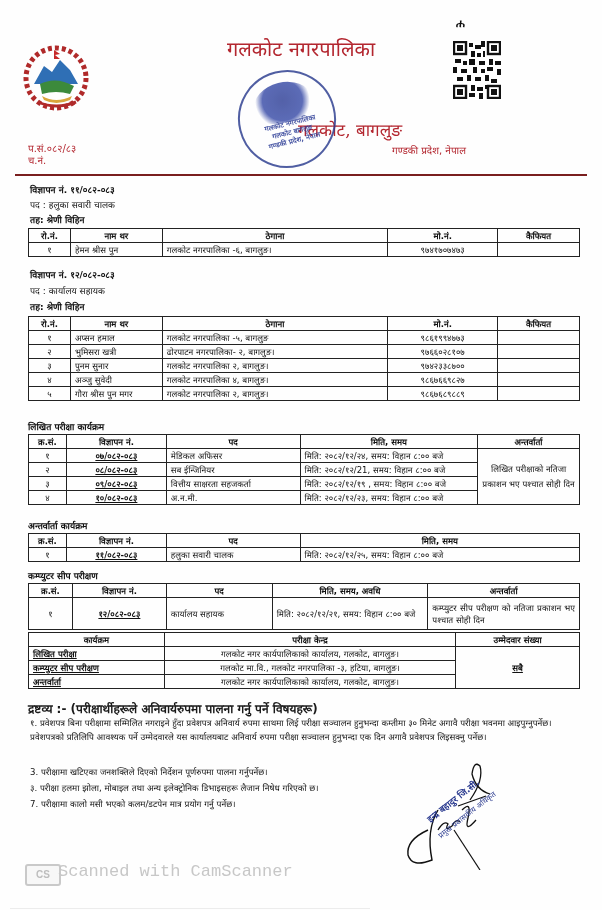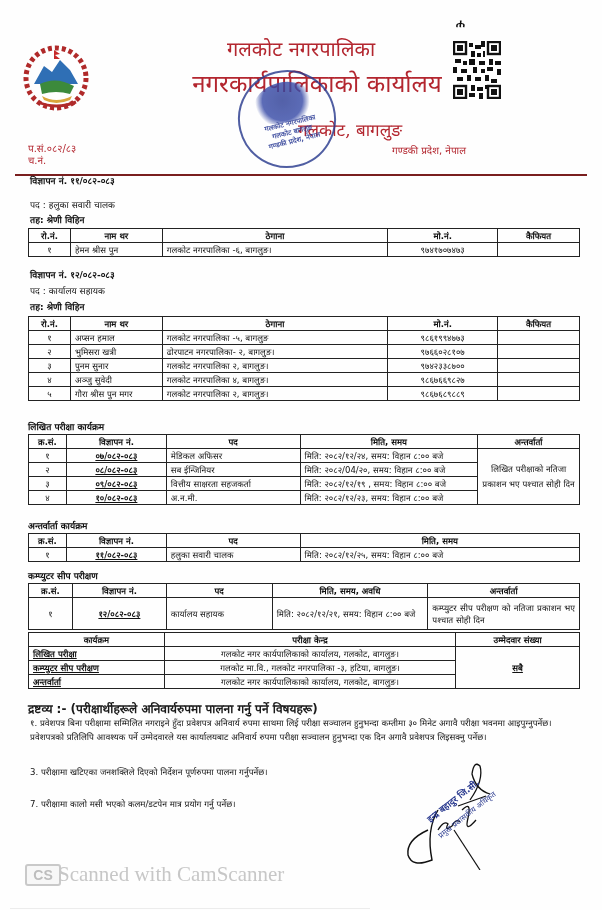--- a/index.html
+++ b/index.html
@@ -35,22 +35,22 @@
 
   .notes-title { position: absolute; left: 28px; top: 700px; font-size: 12px; font-weight: bold; }
   .note { position: absolute; left: 30px; width: 548px; font-size: 8.6px; line-height: 14px; color: #111; }
 
   
   .signature { position: absolute; left: 398px; top: 760px; width: 120px; height: 110px; }
   .sig-name { position: absolute; left: 432px; top: 812px; font-size: 9px; color: #2a3a8f; transform: rotate(-38deg); transform-origin: left bottom; white-space: nowrap; font-weight: bold; }
   .sig-title { position: absolute; left: 442px; top: 830px; font-size: 7.5px; color: #2a3a8f; transform: rotate(-38deg); transform-origin: left bottom; white-space: nowrap; }
 
   
-  .cs-badge { position: absolute; left: 25px; top: 864px; width: 36px; height: 22px; border: 2px solid #c9c9c9; border-radius: 3px; color: #bdbdbd; font-family: "Liberation Sans", sans-serif; font-size: 14px; font-weight: bold; text-align: center; line-height: 18px; background: #f7f7f7; }
-  .cs-text { position: absolute; left: 58px; top: 862px; font-family: Liberation Serif, serif; font-size: 21px; color: #c7c7c7; }
+  .cs-badge { position: absolute; left: 25px; top: 864px; width: 36px; height: 22px; border: 2px solid #c9c9c9; border-radius: 3px; color: #bdbdbd; font-family: "Liberation Sans", sans-serif; font-size: 10px; font-weight: bold; text-align: center; line-height: 18px; background: #f7f7f7; }
+  .cs-text { position: absolute; left: 58px; top: 862px; font-family: Liberation Mono, monospace; font-size: 17px; color: #c7c7c7; }
   .bottom-rule { position: absolute; left: 10px; top: 908px; width: 360px; height: 1px; background: #ececec; }
 </style>
 </head>
 <body>
 
 <div class="page">
 
   <svg class="emblem" viewBox="0 0 72 72">
     <circle cx="36" cy="38" r="30" fill="none" stroke="#b02a2a" stroke-width="5" stroke-dasharray="4 3"></circle>
     <path d="M14 44 L24 26 L32 32 L40 20 L50 30 L58 44 Z" fill="#2f6fb5"></path>
@@ -98,40 +98,39 @@
         <rect x="12" y="23" width="3" height="2"></rect>
         <rect x="16" y="22" width="2" height="2"></rect>
       <rect x="8" y="26" width="3" height="2"></rect>
         <rect x="13" y="26" width="2" height="3"></rect>
         <rect x="17.5" y="22.5" width="6" height="6" fill="none" stroke="#111" stroke-width="1.2"></rect>
       <rect x="19" y="24" width="3" height="3"></rect>
     </g>
   </svg>
 
   <div class="lh-line1">गलकोट नगरपालिका</div>
-  <div class="lh-line2">नगरकार्यपालिकाको कार्यालय</div>
   <div class="lh-line3">गलकोट, बागलुङ</div>
 
   <div class="stamp">
     <div class="stamp-inner"></div>
     <div class="stamp-text">
       <div>गलकोट नगरपालिका</div>
       <div>गलकोट बागलुङ</div>
       <div>गण्डकी प्रदेश, नेपाल</div>
     </div>
   </div>
 
   <div class="ref-no">
     <div>प.सं.०८२/८३</div>
     <div>च.नं.</div>
   </div>
   <div class="province">गण्डकी प्रदेश, नेपाल</div>
   <div class="header-rule"></div>
 
-  <div class="lbl b" style="top:174px;">विज्ञापन नं. ११/०८२-०८३</div>
+  <div class="lbl b" style="top:183px;">विज्ञापन नं. ११/०८२-०८३</div>
   <div class="lbl" style="top:198px;">पद : हलुका सवारी चालक</div>
   <div class="lbl b" style="top:213px;">तह: श्रेणी विहिन</div>
 
   <table class="t" style="left:28px; top:228px; width:552px;">
     <colgroup>
         <col style="width:42px">
         <col style="width:92px">
         <col style="width:226px">
         <col style="width:110px">
         <col style="width:82px">
@@ -233,21 +232,21 @@
       <td class="c">१</td>
       <td class="c b">०७/०८२-०८३</td>
       <td>मेडिकल अफिसर</td>
       <td>मिति: २०८२/१२/२४, समय: विहान ८:०० बजे</td>
       <td class="c" rowspan="4" style="line-height:15px;">लिखित परीक्षाको नतिजा प्रकाशन भए पश्चात सोही दिन</td>
     </tr>
     <tr>
       <td class="c">२</td>
       <td class="c b">०८/०८२-०८३</td>
       <td>सब ईन्जिनियर</td>
-      <td>मिति: २०८२/04/२०, समय: विहान ८:०० बजे</td>
+      <td>मिति: २०८२/१२/21, समय: विहान ८:०० बजे</td>
     </tr>
     <tr>
       <td class="c">३</td>
       <td class="c b">०९/०८२-०८३</td>
       <td>वित्तीय साक्षरता सहजकर्ता</td>
       <td>मिति: २०८२/१२/१९ , समय: विहान ८:०० बजे</td>
     </tr>
     <tr>
       <td class="c">४</td>
       <td class="c b">१०/०८२-०८३</td>
@@ -332,20 +331,21 @@
     <tr>
       <td class="b">अन्तर्वार्ता</td>
       <td class="c">गलकोट नगर कार्यपालिकाको कार्यालय, गलकोट, बागलुङ।</td>
     </tr>
   </tbody>
     </table>
 
   <div class="notes-title">द्रष्टव्य :- (परीक्षार्थीहरूले अनिवार्यरुपमा पालना गर्नु पर्ने विषयहरू)</div>
   <div class="note" style="top:716px; padding-left:0;">१. प्रवेशपत्र बिना परीक्षामा सम्मिलित नगराइने हुँदा प्रवेशपत्र अनिवार्य रुपमा साथमा लिई परीक्षा सञ्चालन हुनुभन्दा कम्तीमा ३० मिनेट अगावै परीक्षा भवनमा आइपुग्नुपर्नेछ। प्रवेशपत्रको प्रतिलिपि आवश्यक पर्ने उम्मेदवारले यस कार्यालयबाट अनिवार्य रुपमा परीक्षा सञ्चालन हुनुभन्दा एक दिन अगावै प्रवेशपत्र लिइसक्नु पर्नेछ।</div>
   <div class="note" style="top:765px;">3. परीक्षामा खटिएका जनशक्तिले दिएको निर्देशन पूर्णरुपमा पालना गर्नुपर्नेछ।</div>
+  <div class="note" style="top:781px;">३. परीक्षा हलमा झोला, मोबाइल तथा अन्य इलेक्ट्रोनिक डिभाइसहरू लैजान निषेध गरिएको छ।</div>
   <div class="note" style="top:797px;">7. परीक्षामा कालो मसी भएको कलम/डटपेन मात्र प्रयोग गर्नु पर्नेछ।</div>
 
   <svg class="signature" viewBox="0 0 120 110">
     <path d="M30 70 Q8 80 10 95 Q14 108 34 100 Q28 70 40 50" fill="none" stroke="#111" stroke-width="1.4"></path>
     <path d="M40 70 Q46 60 50 64 Q46 72 54 66 Q58 58 62 62" fill="none" stroke="#111" stroke-width="1.3"></path>
     <path d="M64 50 Q74 40 70 58 Q66 74 78 60" fill="none" stroke="#111" stroke-width="1.3"></path>
     <path d="M72 40 Q86 20 82 6 Q76 0 74 14 Q78 30 92 34" fill="none" stroke="#111" stroke-width="1.3"></path>
     <path d="M56 70 L82 110" fill="none" stroke="#111" stroke-width="1.2"></path>
     <path d="M60 46 L88 36" fill="none" stroke="#111" stroke-width="1.2"></path>
   </svg>

